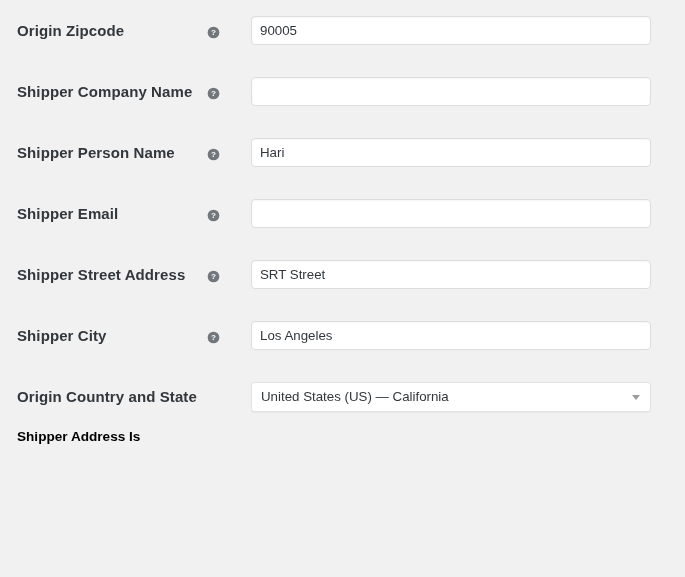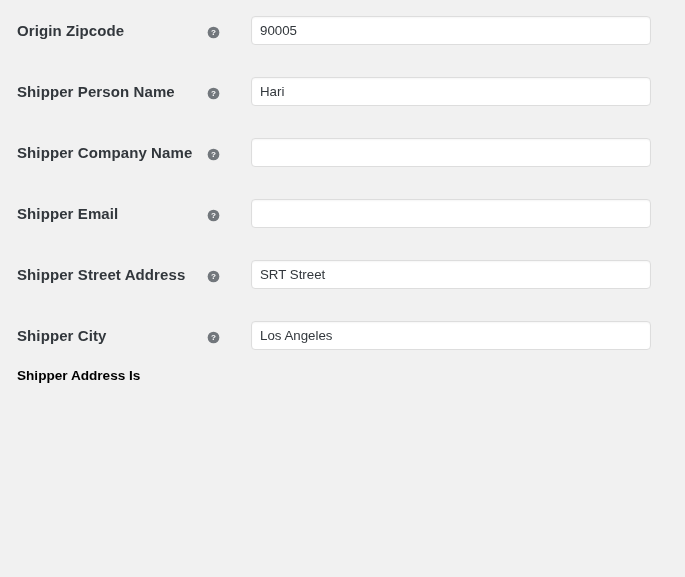--- a/index.html
+++ b/index.html
@@ -155,70 +155,70 @@
             </svg>
         </span>
       </td>
       <td class="input-cell">
         <input class="text-input" type="text" value="90005" style="">
       </td>
     </tr>
 
     <tr class="form-row">
       <td class="label-cell">
+        <span class="field-label">Shipper Company Name</span>
+      </td>
+      <td class="help-cell">
+        <span class="help-tip">
+          <svg width="13" height="13" viewBox="0 0 20 20" aria-hidden="true">
+              <circle cx="10" cy="10" r="9" fill="#72777c"></circle>
+              <text x="10" y="14.6" font-family="Liberation Sans, sans-serif" font-size="12.5" font-weight="bold" fill="#ffffff" text-anchor="middle">?</text>
+            </svg>
+        </span>
+      </td>
+      <td class="input-cell">
+        <input class="text-input" type="text" value="" style="">
+      </td>
+    </tr>
+
+    <tr class="form-row">
+      <td class="label-cell">
         <span class="field-label">Shipper Person Name</span>
       </td>
       <td class="help-cell">
         <span class="help-tip">
           <svg width="13" height="13" viewBox="0 0 20 20" aria-hidden="true">
               <circle cx="10" cy="10" r="9" fill="#72777c"></circle>
               <text x="10" y="14.6" font-family="Liberation Sans, sans-serif" font-size="12.5" font-weight="bold" fill="#ffffff" text-anchor="middle">?</text>
             </svg>
         </span>
       </td>
       <td class="input-cell">
         <input class="text-input" type="text" value="Hari" style="">
       </td>
     </tr>
 
-    <tr class="form-row">
-      <td class="label-cell">
-        <span class="field-label">Shipper Company Name</span>
+
+    <tr class="form-row">
+      <td class="label-cell">
+        <span class="field-label">Shipper Email</span>
       </td>
       <td class="help-cell">
         <span class="help-tip">
           <svg width="13" height="13" viewBox="0 0 20 20" aria-hidden="true">
               <circle cx="10" cy="10" r="9" fill="#72777c"></circle>
               <text x="10" y="14.6" font-family="Liberation Sans, sans-serif" font-size="12.5" font-weight="bold" fill="#ffffff" text-anchor="middle">?</text>
             </svg>
         </span>
       </td>
       <td class="input-cell">
         <input class="text-input" type="text" value="" style="">
       </td>
     </tr>
 
-
-    <tr class="form-row">
-      <td class="label-cell">
-        <span class="field-label">Shipper Email</span>
-      </td>
-      <td class="help-cell">
-        <span class="help-tip">
-          <svg width="13" height="13" viewBox="0 0 20 20" aria-hidden="true">
-              <circle cx="10" cy="10" r="9" fill="#72777c"></circle>
-              <text x="10" y="14.6" font-family="Liberation Sans, sans-serif" font-size="12.5" font-weight="bold" fill="#ffffff" text-anchor="middle">?</text>
-            </svg>
-        </span>
-      </td>
-      <td class="input-cell">
-        <input class="text-input" type="text" value="" style="">
-      </td>
-    </tr>
-
     <tr class="form-row">
       <td class="label-cell">
         <span class="field-label">Shipper Street Address</span>
       </td>
       <td class="help-cell">
         <span class="help-tip">
           <svg width="13" height="13" viewBox="0 0 20 20" aria-hidden="true">
               <circle cx="10" cy="10" r="9" fill="#72777c"></circle>
               <text x="10" y="14.6" font-family="Liberation Sans, sans-serif" font-size="12.5" font-weight="bold" fill="#ffffff" text-anchor="middle">?</text>
             </svg>
@@ -240,20 +240,32 @@
               <circle cx="10" cy="10" r="9" fill="#72777c"></circle>
               <text x="10" y="14.6" font-family="Liberation Sans, sans-serif" font-size="12.5" font-weight="bold" fill="#ffffff" text-anchor="middle">?</text>
             </svg>
         </span>
       </td>
       <td class="input-cell">
         <input class="text-input" type="text" value="Los Angeles" style="">
       </td>
     </tr>
 
+    <tr class="form-row">
+      <td class="label-cell">
+        <span class="field-label">Origin Country and State</span>
+      </td>
+      <td class="help-cell"></td>
+      <td class="input-cell">
+        <div class="select-wrap">
+          <div class="select-input">United States (US) — California</div>
+          <span class="select-arrow"></span>
+        </div>
+      </td>
+    </tr>
 
     <tr>
       <td class="cut-row-cell" colspan="3">
         <span class="cut-label">Shipper Address Is</span>
       </td>
     </tr>
 
   </tbody>
 </table>
 

